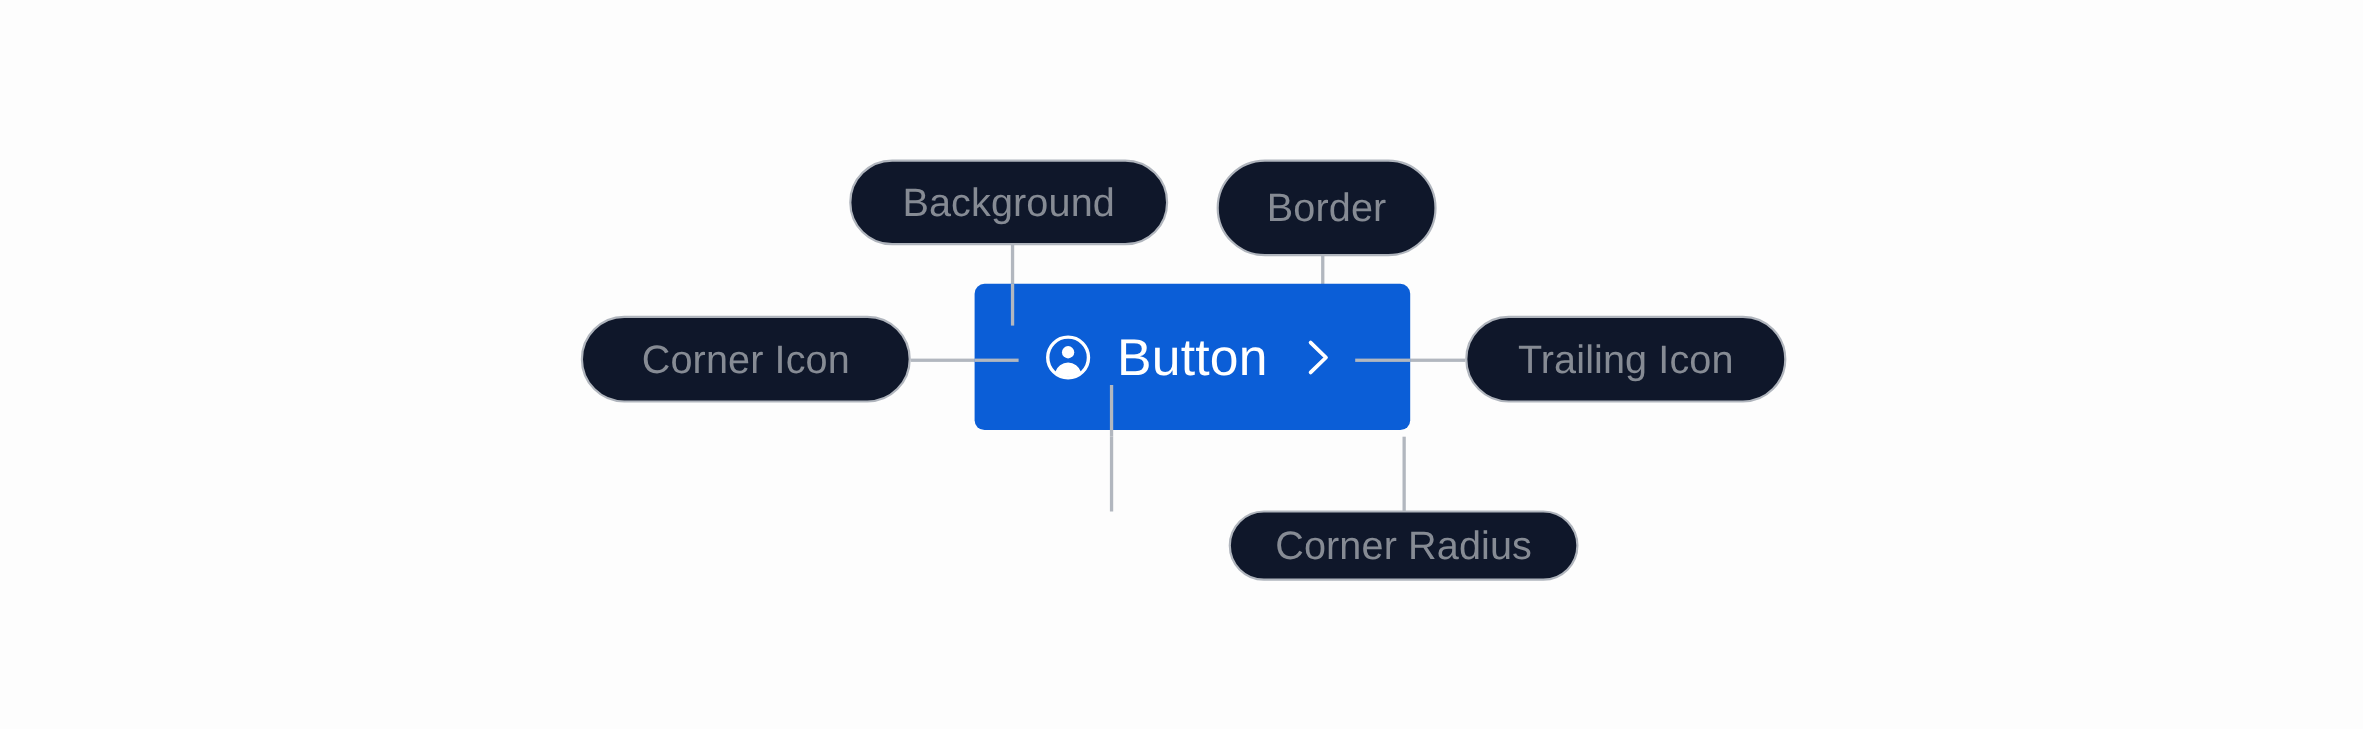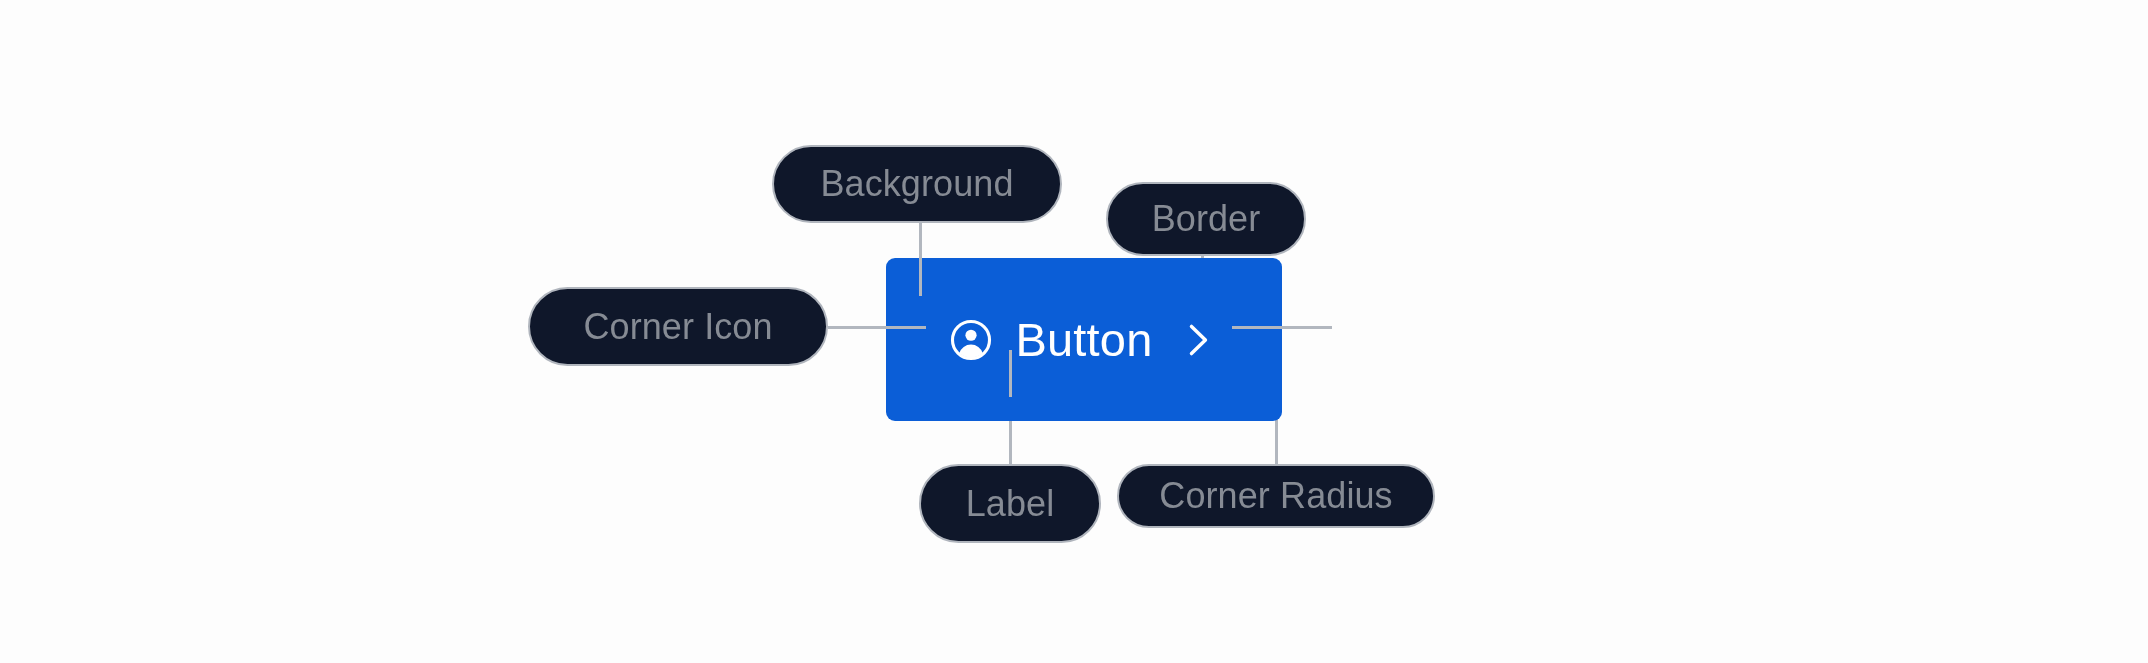--- a/index.html
+++ b/index.html
@@ -45,21 +45,21 @@
     white-space: nowrap;
     z-index: 3;
   }
 
   
   #button-component {
     position: absolute;
     left: 886px;
     top: 258px;
     width: 396px;
-    height: 163px;
+    height: 133px;
     box-sizing: border-box;
     background: #0B5ED7;
     border-radius: 9px;
     display: flex;
     align-items: center;
     justify-content: center;
     gap: 22px;
     z-index: 2;
   }
   #button-component .btn-label {
@@ -116,30 +116,30 @@
       <svg width="44" height="44" viewBox="0 0 24 24" aria-hidden="true">
         <path d="M9 4.6 L16.6 12 L9 19.4" fill="none" stroke="#ffffff" stroke-width="1.9" stroke-linecap="round" stroke-linejoin="round"></path>
       </svg>
     </span>
   </div>
 
   <div class="pill" style="left:772px; top:145px; width:290px; height:78px;">
     <span>Background</span>
   </div>
 
-  <div class="pill" style="left:1106px; top:145px; width:200px; height:74px;margin-top:37px;">
+  <div class="pill" style="left:1106px; top:145px; width:200px; height:88px;">
     <span>Border</span>
   </div>
 
   <div class="pill" style="left:528px; top:287px; width:300px; height:79px;">
     <span>Corner Icon</span>
   </div>
 
+  <div class="pill" style="left:1332px; top:287px; width:292px; height:79px;">
+    <span>Trailing Icon</span>
+  </div>
 
-  <div class="pill" style="left:919px; top:464px; width:182px; height:79px;">
-    <span>Label</span>
-  </div>
 
   <div class="pill" style="left:1117px; top:464px; width:318px; height:64px;">
     <span>Corner Radius</span>
   </div>
 
 </div>
 
 </body></html>

